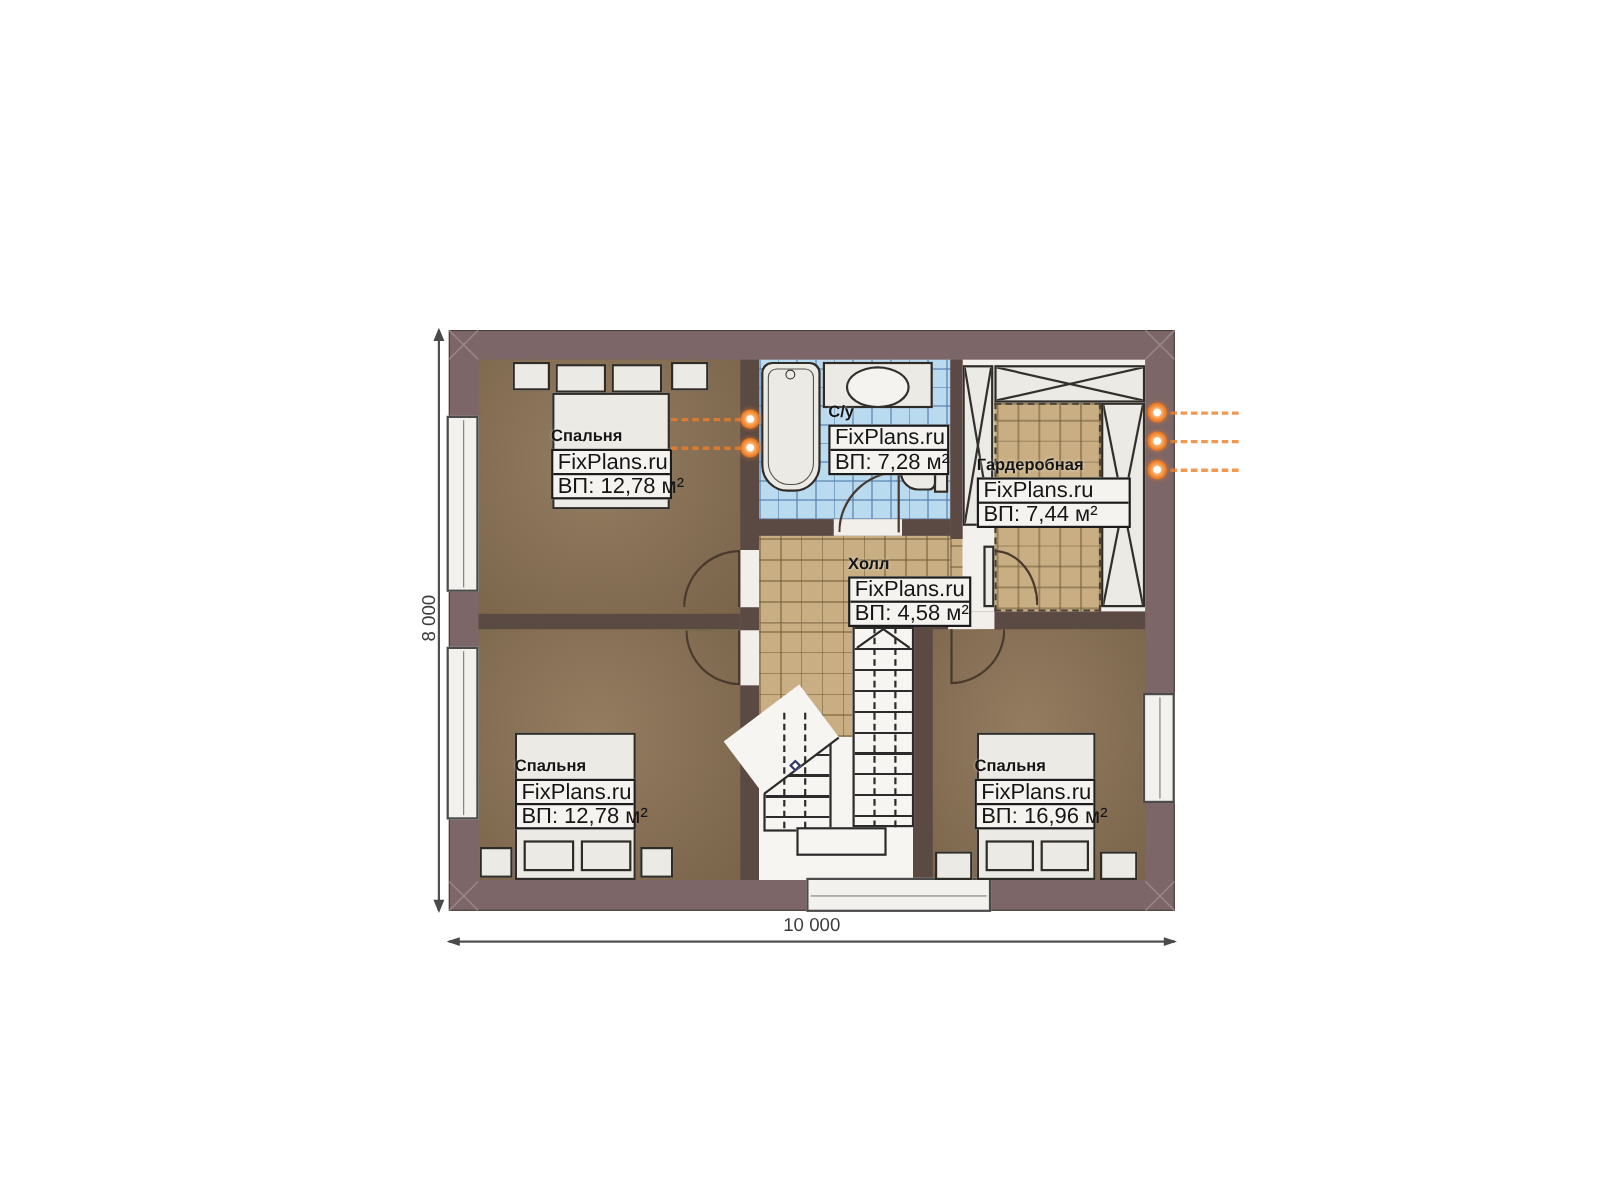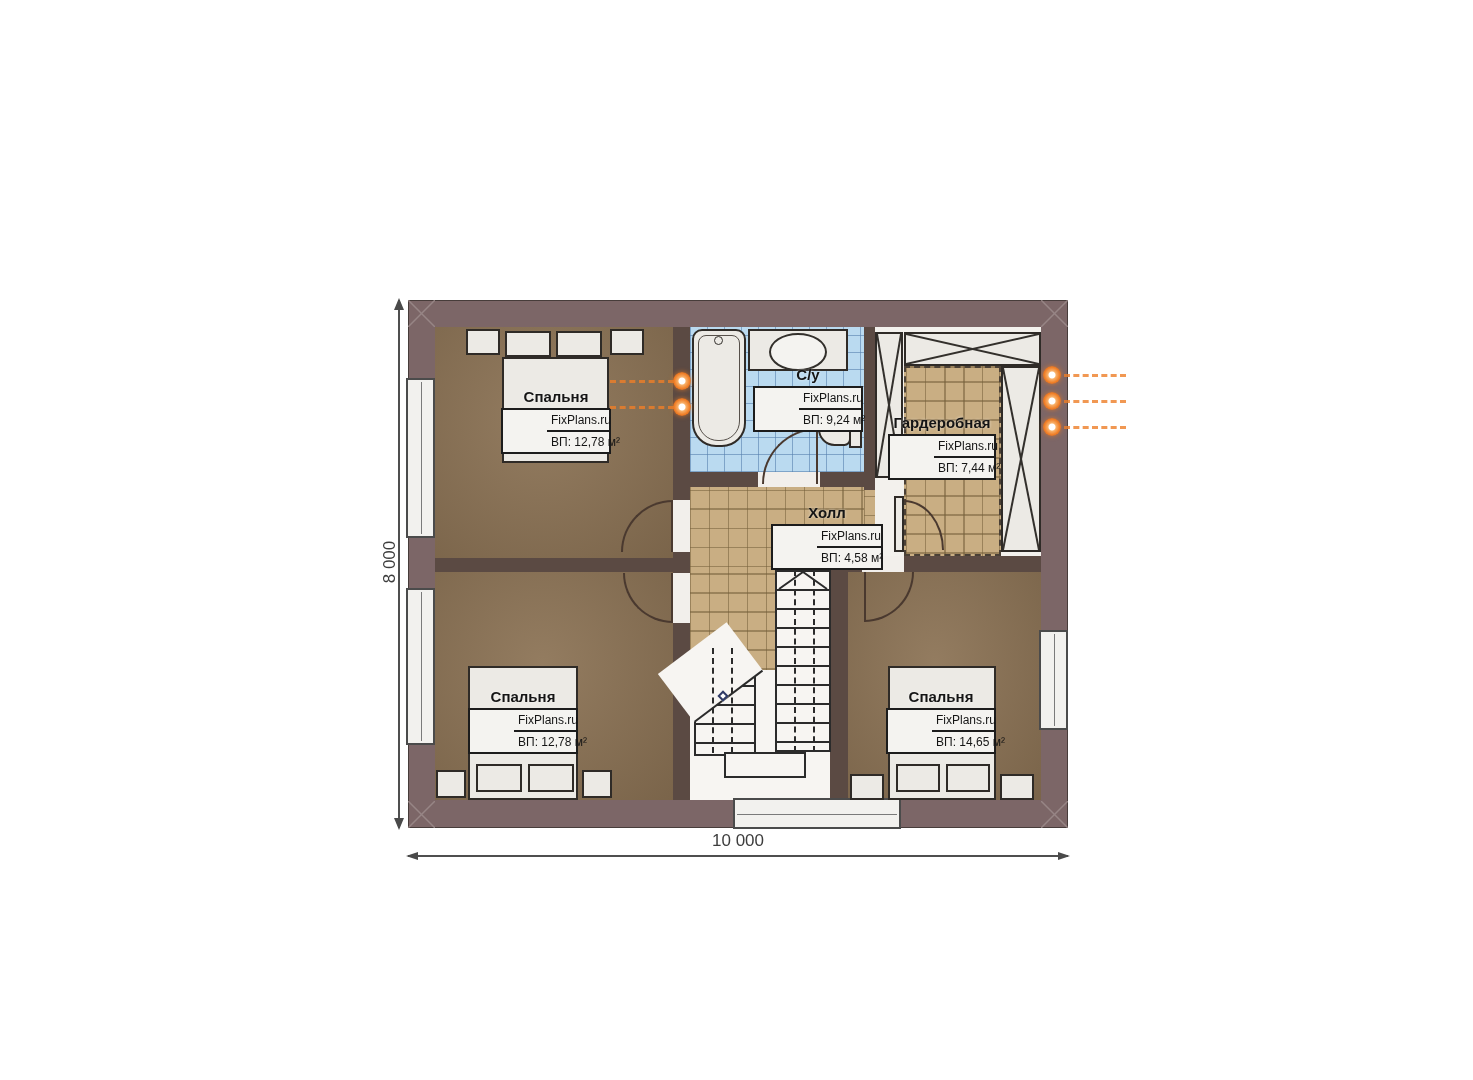--- a/index.html
+++ b/index.html
@@ -39,25 +39,25 @@
   .breakline{height:0;border-top:2px solid #2b2b2b;z-index:4;}
   .bmark{width:8px;height:8px;border:2px solid #2f3a66;background:#fff;transform:rotate(45deg);z-index:5;}
   
   .arc{z-index:4;border:0 solid #4a392f;}
   .arc-tl{border-top:2px solid #4a392f;border-left:2px solid #4a392f;border-top-left-radius:100%;}
   .arc-bl{border-bottom:2px solid #4a392f;border-left:2px solid #4a392f;border-bottom-left-radius:100%;}
   .arc-tr{border-top:2px solid #4a392f;border-right:2px solid #4a392f;border-top-right-radius:100%;}
   .arc-br{border-bottom:2px solid #4a392f;border-right:2px solid #4a392f;border-bottom-right-radius:100%;}
   .leafv{width:0;border-left:2px solid #4a392f;z-index:4;}
   
-  .rlabel{z-index:6;text-align:center;}
+  .rlabel{z-index:6;}
   .rname{font-weight:bold;font-size:15px;line-height:17px;margin-bottom:3px;
          text-shadow:0 0 3px rgba(255,255,255,.65);}
   .lbox{border:2px solid #1c1c1c;background:#f4f3f0;}
-  .lbox .row{font-size:12px;line-height:18px;padding:1px 4px;white-space:nowrap;margin-left:44px;}
+  .lbox .row{font-size:20px;line-height:18px;padding:1px 4px;white-space:nowrap;}
   .lbox .row + .row{border-top:2px solid #1c1c1c;}
   
   .omark{width:18px;height:18px;border-radius:50%;z-index:7;
     background:radial-gradient(circle, #ffffff 0 3px, #f9b26b 4px, #ee7a22 8px, rgba(238,122,34,.4) 11px, rgba(238,122,34,0) 13px);
     box-shadow:0 0 5px rgba(238,122,34,.75);}
   .odash{height:0;border-top:3px dashed rgba(238,126,40,.8);z-index:7;}
   
   .dimline{background:#4f4f4f;z-index:1;}
   .dimtext{font-size:17px;color:#3d3d3d;z-index:1;}
   .tri{width:0;height:0;z-index:1;}
@@ -223,24 +223,24 @@
     <div class="rname">Спальня</div>
     <div class="lbox">
         <div class="row">FixPlans.ru</div>
     <div class="row">ВП: 12,78 м²</div>
       </div>
   </div>
   <div class="abs rlabel" style="left:753px;top:366px;width:110px;">
     <div class="rname">С/у</div>
     <div class="lbox">
         <div class="row">FixPlans.ru</div>
-    <div class="row">ВП: 9,24 м²</div>
-      </div>
-  </div>
-  <div class="abs rlabel" style="left:888px;top:414px;width:108px;">
+    <div class="row">ВП: 7,28 м²</div>
+      </div>
+  </div>
+  <div class="abs rlabel" style="left:888px;top:414px;width:140px;">
     <div class="rname">Гардеробная</div>
     <div class="lbox">
         <div class="row">FixPlans.ru</div>
     <div class="row">ВП: 7,44 м²</div>
       </div>
   </div>
   <div class="abs rlabel" style="left:771px;top:504px;width:112px;">
     <div class="rname">Холл</div>
     <div class="lbox">
         <div class="row">FixPlans.ru</div>
@@ -251,21 +251,21 @@
     <div class="rname">Спальня</div>
     <div class="lbox">
         <div class="row">FixPlans.ru</div>
     <div class="row">ВП: 12,78 м²</div>
       </div>
   </div>
   <div class="abs rlabel" style="left:886px;top:688px;width:110px;">
     <div class="rname">Спальня</div>
     <div class="lbox">
         <div class="row">FixPlans.ru</div>
-    <div class="row">ВП: 14,65 м²</div>
+    <div class="row">ВП: 16,96 м²</div>
       </div>
   </div>
 
   <div class="abs dimline" style="left:398px;top:300px;width:2px;height:528px;"></div>
   <div class="abs tri" style="left:394px;top:298px;border-left:5px solid transparent;border-right:5px solid transparent;border-bottom:12px solid #4a4a4a;"></div>
   <div class="abs tri" style="left:394px;top:818px;border-left:5px solid transparent;border-right:5px solid transparent;border-top:12px solid #4a4a4a;"></div>
   <div class="abs dimtext" style="left:350px;top:552px;width:80px;text-align:center;transform:rotate(-90deg);">8 000</div>
 
   <div class="abs dimline" style="left:408px;top:855px;width:660px;height:2px;"></div>
   <div class="abs tri" style="left:406px;top:852px;border-top:4.5px solid transparent;border-bottom:4.5px solid transparent;border-right:12px solid #4a4a4a;"></div>

